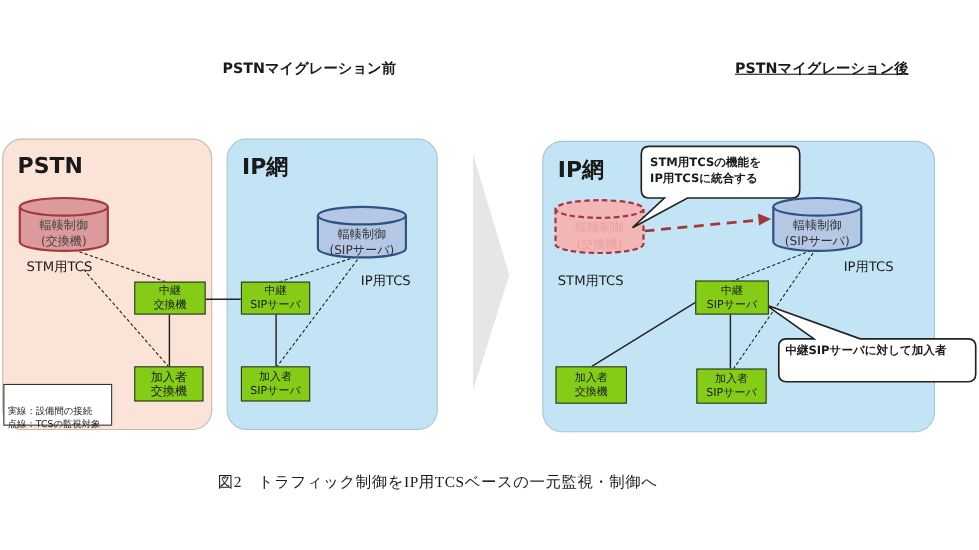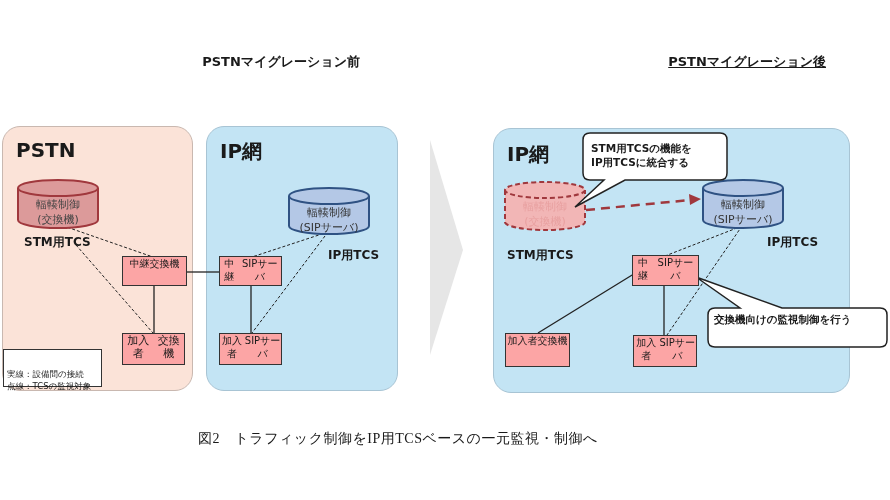--- a/index.html
+++ b/index.html
@@ -4,23 +4,23 @@
 <style>
   html, body { margin:0; padding:0; background:#ffffff; }
   body { width:890px; height:500px; position:relative; overflow:hidden;
          font-family:"DejaVu Sans","Liberation Sans",sans-serif; color:#1a1a1a; }
   .abs { position:absolute; }
   .section-title { font-weight:bold; font-size:13px; text-align:right; white-space:nowrap; }
   .panel { position:absolute; border-radius:18px; box-sizing:border-box; }
   .panel-pstn { background:#fbe3d8; border:1px solid #c9b8b0; }
   .panel-ip   { background:#c3e4f4; border:1px solid #a8c4d4; }
   .panel-label { position:absolute; font-weight:bold; font-size:20px; white-space:nowrap; }
-  .tcs-label { position:absolute; font-weight:bold; font-size:12px; white-space:nowrap;text-align:center; }
-  .node { position:absolute; background:#fca5a5; border:1.5px solid #333; box-sizing:border-box;
-          font-size:10px; line-height:13px; text-align:center; display:flex; flex-direction:row;
+  .tcs-label { position:absolute; font-weight:normal; font-size:12px; white-space:nowrap;text-align:center; }
+  .node { position:absolute; background:#84cc16; border:1.5px solid #333; box-sizing:border-box;
+          font-size:10px; line-height:13px; text-align:center; display:flex; flex-direction:column;
           justify-content:center; }
   .legend { position:absolute; background:#fff; border:1.5px solid #333; box-sizing:border-box;
             font-size:8.5px; line-height:12px; padding:18px 3px; white-space:nowrap; }
   .callout-text { position:absolute; font-size:10.5px; line-height:14px; white-space:nowrap;font-weight:bold; }
   .cyl-text { position:absolute; text-align:center; font-size:11px; line-height:15px; white-space:nowrap; }
   .caption { position:absolute; font-size:14px; white-space:nowrap; letter-spacing:0.5px; }
   svg.overlay { position:absolute; left:0; top:0; }
 </style>
 </head>
 <body>
@@ -145,16 +145,16 @@
 <div class="node" style="left:633px; top:335px; width:64px; height:32px;">
   <span>加入者</span>
   <span>SIPサーバ</span>
 </div>
 
 <div class="callout-text" style="left:591px; top:141px;">
   <div>STM用TCSの機能を</div>
   <div>IP用TCSに統合する</div>
 </div>
 <div class="callout-text" style="left:714px; top:312px;">
-  <div>交換機向けの監視制御を行う</div>
+  <div>中継SIPサーバに対して加入者</div>
 </div>
 
 <div class="caption" style="left:198px; top:430px;font-family:Liberation Serif, serif;">図2　トラフィック制御をIP用TCSベースの一元監視・制御へ</div>
 
 </body></html>

